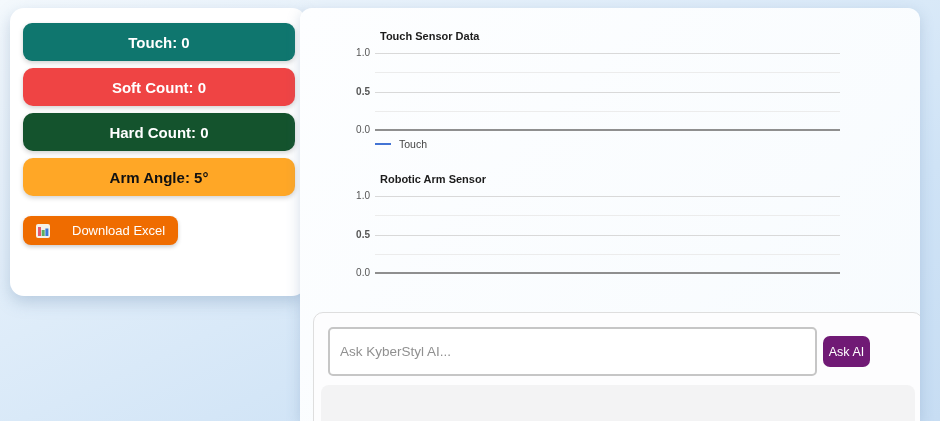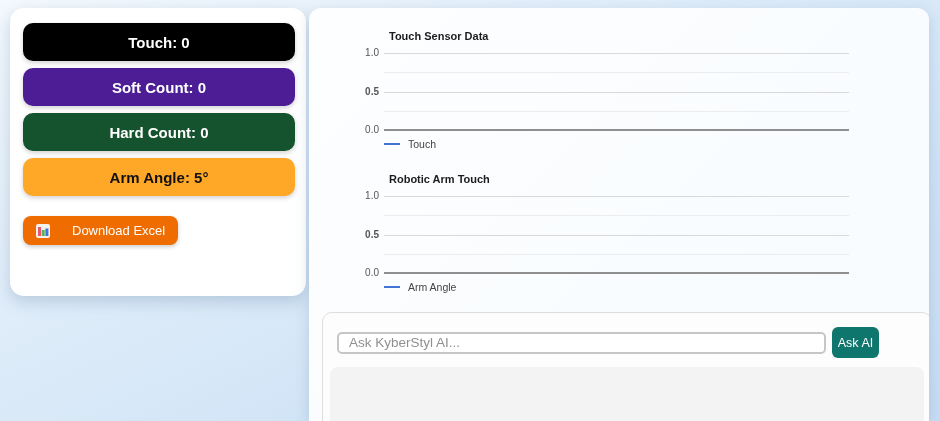--- a/index.html
+++ b/index.html
@@ -34,21 +34,21 @@
     display: inline-flex; align-items: center; gap: 22px;
     height: 29px; padding: 0 13px;
     background: #ef6c00; border: none; border-radius: 8px;
     color: #ffffff; font-size: 13px; font-family: inherit;
     box-shadow: 0 2px 4px rgba(0,0,0,0.2);
     cursor: pointer;
   }
 
   
   .panel {
-    position: absolute; left: 309px; top: 8px;
+    position: absolute; left: 300px; top: 8px;
     width: 620px; height: 413px;
     background: linear-gradient(135deg, #fdfeff 0%, #f7fbfe 100%);
     border-radius: 12px 12px 0 0;
     box-shadow: 0 4px 14px rgba(110, 140, 175, 0.3);
     padding-top: 22px;
     overflow: hidden;
   }
 
   .chart-title {
     margin-left: 80px; height: 13px;
@@ -81,21 +81,21 @@
 
   
   .ask-section {
     position: absolute; left: 13px; right: -3px; top: 304px; height: 130px;
     border: 1.5px solid #dedede; border-radius: 10px;
     background: #fdfdfe;
     padding: 14px 0 0 14px;
   }
   .ask-row { display: flex; align-items: center; }
   .ask-input {
-    width: 489px; height: 22px;
+    width: 489px; height: 49px;
     border: 2px solid #c6c6c6; border-radius: 5px;
     padding: 0 10px; font-size: 13.5px; font-family: inherit; color: #333;
     background: #ffffff; outline: none;
   }
   .ask-input::placeholder { color: #909090; }
   .ask-btn {
     margin-left: 6px; width: 47px; height: 31px;
     background: #1a73d2; border: none; border-radius: 6px;
     color: #ffffff; font-size: 12.5px; font-family: inherit;
     cursor: pointer;
@@ -103,23 +103,23 @@
   .ai-response {
     margin: 9px 7px 0 -7px; height: 80px;
     background: #f3f3f4; border-radius: 8px;
   }
 </style>
 </head>
 <body>
 
 <aside class="sidebar">
 
-  <div class="pill" style="background-color: #000000; color: rgb(255, 255, 255);">Touch: 0</div>
+  <div class="pill" style="background-color: #0f766e; color: rgb(255, 255, 255); border-radius: 9px;">Touch: 0</div>
 
-  <div class="pill" style="background-color: #4c1d95; color: rgb(255, 255, 255);">Soft Count: 0</div>
+  <div class="pill" style="background-color: #ef4444; color: rgb(255, 255, 255);">Soft Count: 0</div>
 
   <div class="pill" style="background-color: #14532d; color: rgb(255, 255, 255);">Hard Count: 0</div>
 
   <div class="pill" style="background-color: rgb(255, 167, 38); color: rgb(17, 17, 17);">Arm Angle: 5°</div>
 
   <button class="download-btn" style="background-color: rgb(239, 108, 0);">
     <svg width="14" height="14" viewBox="0 0 14 14">
       <rect x="0" y="0" width="14" height="14" rx="2" fill="#f5f0ea"></rect>
       <rect x="2" y="3" width="3" height="9" fill="#e4586e"></rect>
       <rect x="5.7" y="6" width="3" height="6" fill="#5cae60"></rect>
@@ -142,37 +142,34 @@
       <div class="gl major g2"></div>
       <div class="gl minor g3"></div>
       <div class="gl axis  g4"></div>
     </div>
     <div class="legend">
       <span class="legend-line" style="background-color: rgb(67, 116, 212);"></span><span>Touch</span>
     </div>
   </section>
 
   <section class="chart">
-    <div class="chart-title">Robotic Arm Touch</div>
+    <div class="chart-title">Robotic Arm Sensor</div>
     <div class="plot">
       <span class="tick t0">1.0</span>
       <span class="tick t1">0.5</span>
       <span class="tick t2">0.0</span>
       <div class="gl major g0"></div>
       <div class="gl minor g1"></div>
       <div class="gl major g2"></div>
       <div class="gl minor g3"></div>
       <div class="gl axis  g4"></div>
     </div>
-    <div class="legend">
-      <span class="legend-line" style="background-color: rgb(67, 116, 212);"></span><span>Arm Angle</span>
-    </div>
   </section>
 
   <section class="ask-section">
     <div class="ask-row">
       <input class="ask-input" type="text" placeholder="Ask KyberStyl AI..." style="">
-      <button class="ask-btn" style="background-color: #0f766e;">Ask AI</button>
+      <button class="ask-btn" style="background-color: #701a75; border-radius: 7px;">Ask AI</button>
     </div>
     <div class="ai-response"></div>
   </section>
 
 </main>
 
 </body></html>

